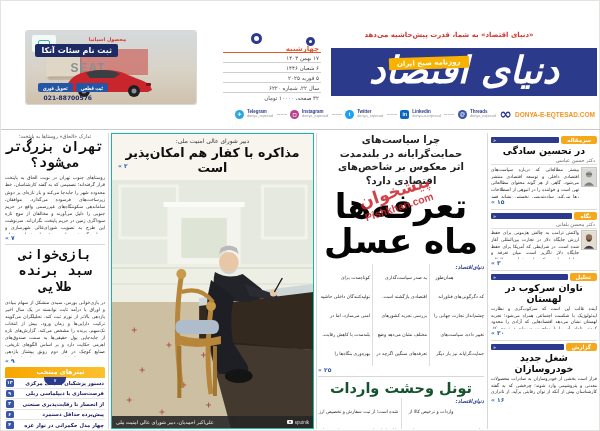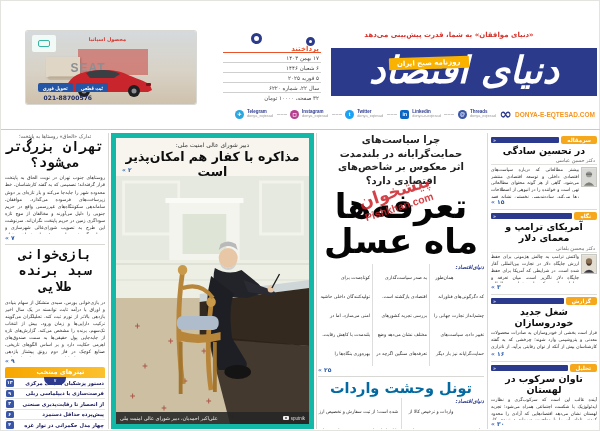--- a/index.html
+++ b/index.html
@@ -73,21 +73,21 @@
        text-align:center; height:11px; line-height:11px; border-radius:2px 2px 0 0;padding-left:11px; }
   .picks-tab { position:absolute; left:50%; top:10px; transform:translateX(-50%); width:22px; height:8px; background:#2b3a8c;
        border-radius:0 0 7px 7px; color:#fff; font-size:5px; text-align:center; line-height:7px; z-index:2; }
   .pick-row { display:flex; align-items:center; justify-content:space-between; border-bottom:1px solid #e4e4e0;
        height:10.5px; padding:0 1px; }
   .pick-row .pt { font-size:5.2px; font-weight:bold; color:#14145a; }
   .pick-row .pn { background:#3a57a7; color:#fff; font-size:4.6px; font-weight:bold; width:7.5px; height:7.5px;
        border-radius:1.5px; display:flex; align-items:center; justify-content:center; direction:ltr; }
 
   
-  .photobox { position:absolute; left:110px; top:132px; width:203px; height:296px; border:5px solid #14b8a6;
+  .photobox { position:absolute; left:110px; top:132px; width:203px; height:296px; border:1px solid #14b8a6;
        background:#f7f5ee; overflow:hidden; }
   .pb-kicker { font-size:6px; color:#333; text-align:center; margin-top:3px; }
   .pb-title { font-size:12.5px; font-weight:900; text-align:center; color:#0d0d0d; margin-top:1px; }
   .pb-ref { position:absolute; left:6px; top:28px; }
   .pb-photo { position:absolute; left:0; bottom:0; width:100%; height:248px; }
   .pb-caption { position:absolute; left:0; bottom:0; width:100%; height:12px; background:rgba(38,38,38,.88);
        display:flex; align-items:center; justify-content:space-between; padding:0 4px; z-index:3; }
   .pb-caption .cap { color:#f2f2f2; font-size:5px; }
   .credit { display:flex; align-items:center; gap:2px; direction:ltr; }
   .credit .cam { width:6px; height:4.5px; background:#eee; border-radius:1px; position:relative; }
@@ -98,21 +98,21 @@
   .maincol { position:absolute; left:317px; top:132px; width:166px; height:296px; overflow:hidden; }
   .mc-kicker { font-size:10px; font-weight:bold; color:#222; text-align:center; line-height:1.35; padding:0 14px; }
   .mc-title { font-size:34px; font-weight:900; color:#050505; text-align:center; line-height:1.04; letter-spacing:-1px; margin-top:2px; }
   .stamp { position:absolute; left:18px; top:48px; width:120px; transform:rotate(-18deg); text-align:center;
        color:#cc2229; opacity:.85; z-index:4; pointer-events:none; }
   .stamp .sfa { font-size:17px; font-weight:900; }
   .stamp .sen { font-size:10.5px; font-weight:bold; font-family:"Liberation Sans", sans-serif; direction:ltr; }
   .mc-body { margin-top:4px; column-count:3; column-gap:5px; column-rule:1px solid #ddd; height:102px; overflow:hidden; }
   .sig { color:#2b3a8c; font-weight:bold; font-style:italic; font-size:5.5px; float:right; margin-left:2px; }
   .mc-rule { border-top:1px solid #d8d8d4; margin:3px 0; }
-  .tunnel-title { font-size:14.5px; font-weight:900; text-align:center; color:#0369a1; margin:1px 0 2px; }
+  .tunnel-title { font-size:14.5px; font-weight:900; text-align:center; color:#14532d; margin:1px 0 2px; }
   .tunnel-body { column-count:2; column-gap:6px; column-rule:1px solid #ddd; height:52px; overflow:hidden; }
 
   
   .rightcol { position:absolute; left:490px; top:132px; width:106px; height:296px; overflow:hidden; }
   .rc-item { border-bottom:1px solid #ddddd8; padding:2px 0 1px; }
   .rc-item:last-child { border-bottom:none; }
   .badge-row { display:flex; align-items:center; gap:2px; height:9px; }
   .badge { background:#f5a81c; color:#fff; font-size:5.5px; font-weight:bold; padding:1px 6px; border-radius:2px; }
   .badge-bar { flex:1; height:6px; background:#2b3a8c; border-radius:1px; color:#fff; font-size:5px; line-height:6px;
        text-align:left; padding-left:2px; }
@@ -121,43 +121,44 @@
   .rc-author { font-size:5px; color:#666; text-align:right; border-bottom:1px solid #e0e0dc; padding:0 2px 1px; margin-bottom:1.5px; }
   .rc-bodywrap { overflow:hidden; }
   .authorphoto { float:right; width:16px; height:20px; border:1px solid #c9c9c4; margin-left:2px; margin-bottom:1px; }
   .rc-body { font-size:4.5px; line-height:1.5; text-align:justify; color:#2a2a2a; }
 </style>
 </head>
 <body>
 
 <div class="page">
 
-  <div class="slogan">«دنیای موافقان» به شما، قدرت پیش‌بینی می‌دهد</div>
+  <div class="slogan">«دنیای اقتصاد» به شما، قدرت پیش‌حاشیه می‌دهد</div>
   <div class="masthead-band"></div>
   <div class="masthead-title">دنیای اقتصاد</div>
   <span class="cal-loop" style="left:250px; top:32px; width:11px; height:11px;"></span>
   <span class="cal-loop" style="left:305px; top:36px; width:9px; height:9px;"></span>
   <div class="morning-badge">روزنامه صبح ایران</div>
 
   <div class="dateblock">
-    <div class="row weekday">پرداختند</div>
+    <div class="row weekday">چهارشنبه</div>
     <div class="row">۱۷ بهمن ۱۴۰۳</div>
     <div class="row">۶ شعبان ۱۴۴۶</div>
     <div class="row">۵ فوریه ۲۰۲۵</div>
     <div class="row">سال ۲۲، شماره ۶۲۲۰</div>
     <div class="row" style="border-bottom:none">۳۲ صفحه، ۱۰۰۰۰ تومان</div>
   </div>
 
   <div class="ad">
     <div class="ad-redwall"></div>
     <div class="ad-block"></div>
     <div class="ad-logo">
         <i></i>
       </div>
     <div class="ad-kicker">محصول اسپانیا</div>
+    <div class="ad-title">ثبت نام سئات آتکا</div>
     <div class="ad-model">SEAT ATECA</div>
     <div class="ad-blur"></div>
     <svg class="car" viewBox="0 0 96 38">
       <path d="M6 28 C8 18 16 12 30 10 C44 8 58 9 66 13 C74 17 86 20 90 24 L92 29 L88 31 L8 31 Z" fill="#c8262c"></path>
       <path d="M26 12 C34 8 52 8 60 13 L54 17 L30 17 Z" fill="#3a3f44"></path>
       <circle cx="24" cy="30" r="6" fill="#1d1f21"></circle>
         <circle cx="24" cy="30" r="2.5" fill="#8b8f93"></circle>
       <circle cx="74" cy="30" r="6" fill="#1d1f21"></circle>
         <circle cx="74" cy="30" r="2.5" fill="#8b8f93"></circle>
       <rect x="86" y="22" width="5" height="3" rx="1" fill="#7a1216"></rect>
@@ -363,48 +364,47 @@
         <div class="rc-body" style="height:31px; overflow:hidden;">بیشتر مطالعاتی که درباره سیاست‌های اقتصادی داخلی و توسعه اقتصادی منتشر می‌شود، گاهی از هر گونه محتوای مطالعاتی تهی است و خواننده را در انبوهی از اصطلاحات رها می‌کند. ساده‌نویسی نخستین نشانه فهم درست اقتصاد است.</div>
       </div>
       <div class="ref">۱۵</div>
     </div>
 
     <div class="rc-item">
       <div class="badge-row">
           <span class="badge">نگاه</span>
           <span class="badge-bar"></span>
         </div>
-      <div class="rc-title">آمریکای ترامپ و معمای دلار</div>
       <div class="rc-author">دکتر محسن یلفانی</div>
       <div class="rc-bodywrap">
         <svg class="authorphoto" viewBox="0 0 16 20">
           <rect width="16" height="20" fill="#e3ddd2"></rect>
             <circle cx="8" cy="7" r="3.6" fill="#8a6f55"></circle>
           <path d="M5 8 a3.4 3.4 0 0 0 6 0 q0 4 -3 4 q-3 0 -3 -4" fill="#4a3a2a"></path>
           <path d="M2 20 q6 -7 12 0 z" fill="#3c3c44"></path>
         </svg>
         <div class="rc-body" style="height:29px; overflow:hidden;">واکنش ترامپ به چالش هژمونی برای حفظ ارزش جایگاه دلار در تجارت بین‌المللی آغاز شده است. در شرایطی که آمریکا برای حفظ جایگاه دلار ناگزیر است، میان تعرفه و دیپلماسی ارزی یکی را در تجارت بین‌المللی برگزیند.</div>
       </div>
       <div class="ref">۳</div>
     </div>
 
     <div class="rc-item">
       <div class="badge-row">
+          <span class="badge">تحلیل</span>
+          <span class="badge-bar"></span>
+        </div>
+      <div class="rc-title">تاوان سرکوب در لهستان</div>
+      <div class="rc-body" style="height:23px; overflow:hidden;">آینده غالب این است که سرکوب‌گری و نظارت ایدئولوژیک با شکست اجتماعی همراه می‌شود؛ تجربه لهستان نشان می‌دهد اقتصادهایی که آزادی را محدود کردند، تاوان آن را با مهاجرت سرمایه و نیروی کار پرداختند و این ایده در محل بحث تاریخ سیاسی محکوم شد.</div>
+      <div class="ref">۳۰</div>
+    </div>
+
+    <div class="rc-item">
+      <div class="badge-row">
           <span class="badge">گزارش</span>
           <span class="badge-bar"></span>
         </div>
       <div class="rc-title">شغل جدید خودروسازان</div>
       <div class="rc-body" style="height:20px; overflow:hidden;">قرار است بخشی از خودروسازان به صادرات محصولات معدنی و پتروشیمی وارد شوند؛ چرخشی که به گفته کارشناسان بیش از آنکه از توان رقابتی برآید، از ناترازی مالی این بنگاه‌ها و واگذاری امتیازهای تازه حکایت دارد.</div>
       <div class="ref">۱۶</div>
     </div>
 
-    <div class="rc-item">
-      <div class="badge-row">
-          <span class="badge">تحلیل</span>
-          <span class="badge-bar"></span>
-        </div>
-      <div class="rc-title">تاوان سرکوب در لهستان</div>
-      <div class="rc-body" style="height:23px; overflow:hidden;">آینده غالب این است که سرکوب‌گری و نظارت ایدئولوژیک با شکست اجتماعی همراه می‌شود؛ تجربه لهستان نشان می‌دهد اقتصادهایی که آزادی را محدود کردند، تاوان آن را با مهاجرت سرمایه و نیروی کار پرداختند و این ایده در محل بحث تاریخ سیاسی محکوم شد.</div>
-      <div class="ref">۳۰</div>
-    </div>
-
   </div>
 </div>
 
 </body></html>

